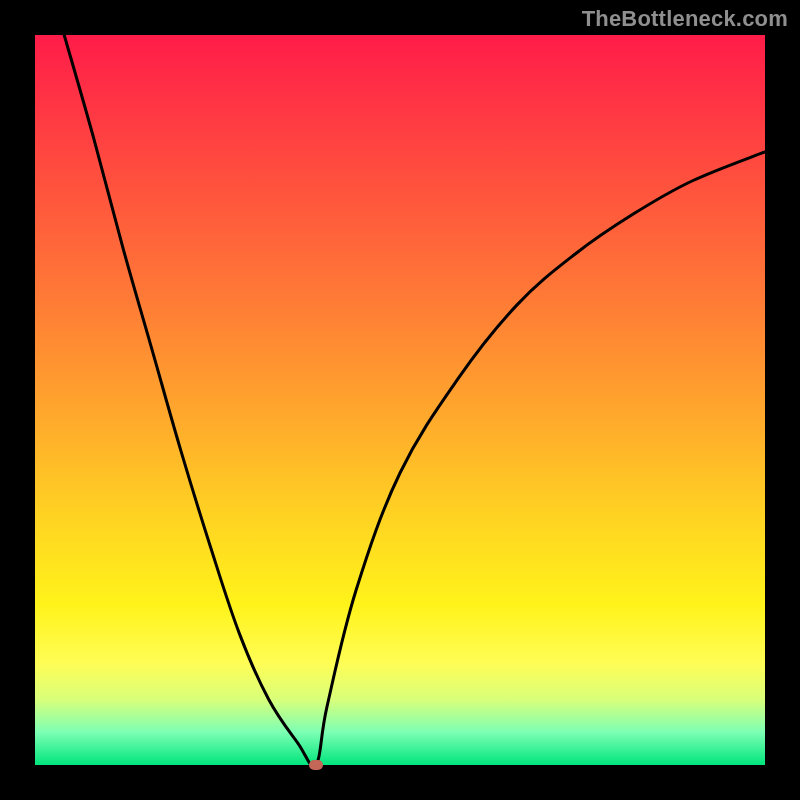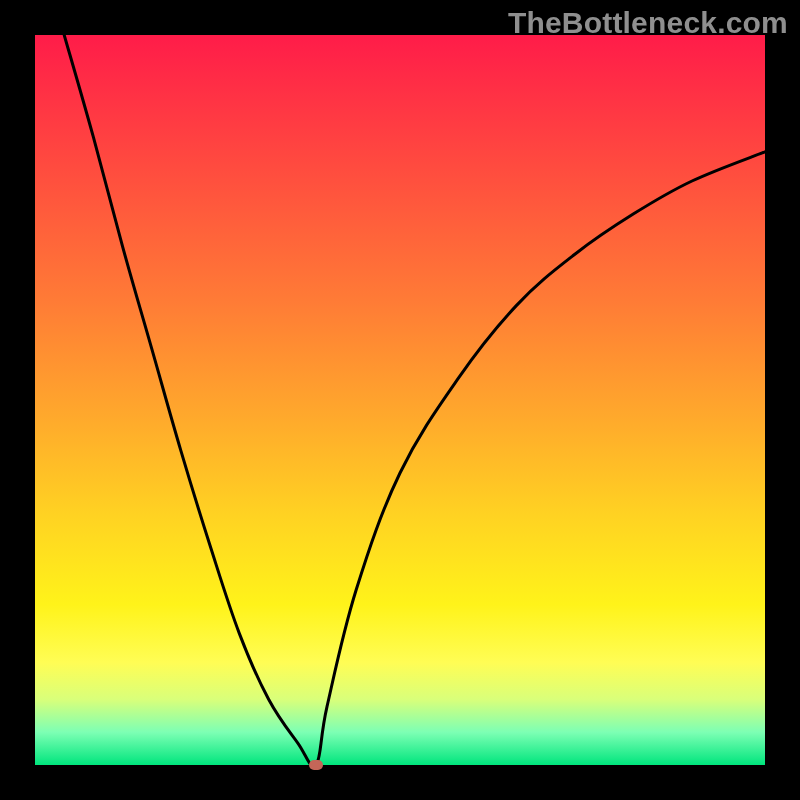--- a/index.html
+++ b/index.html
@@ -34,21 +34,21 @@
       #fffd55 86%,
       #d9ff7a 91%,
       #7dffb4 95.5%,
       #00e57d 100%);
   }
   .watermark {
     position: absolute;
     top: 6px;
     right: 12px;
     font-family: Arial, Helvetica, sans-serif;
-    font-size: 30px;
+    font-size: 22px;
     font-weight: 600;
     color: #8f8f8f;
     letter-spacing: 0.2px;
   }
   svg.curve {
     position: absolute;
     left: 0;
     top: 0;
     width: 730px;
     height: 730px;

